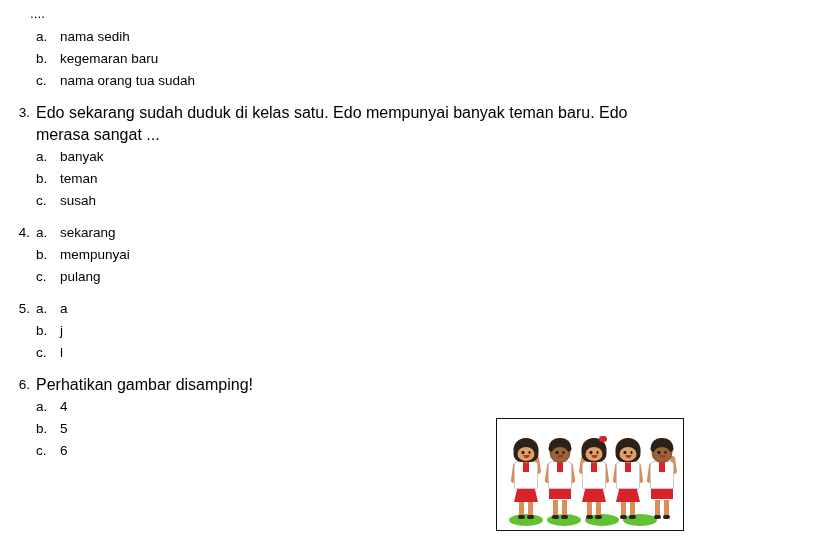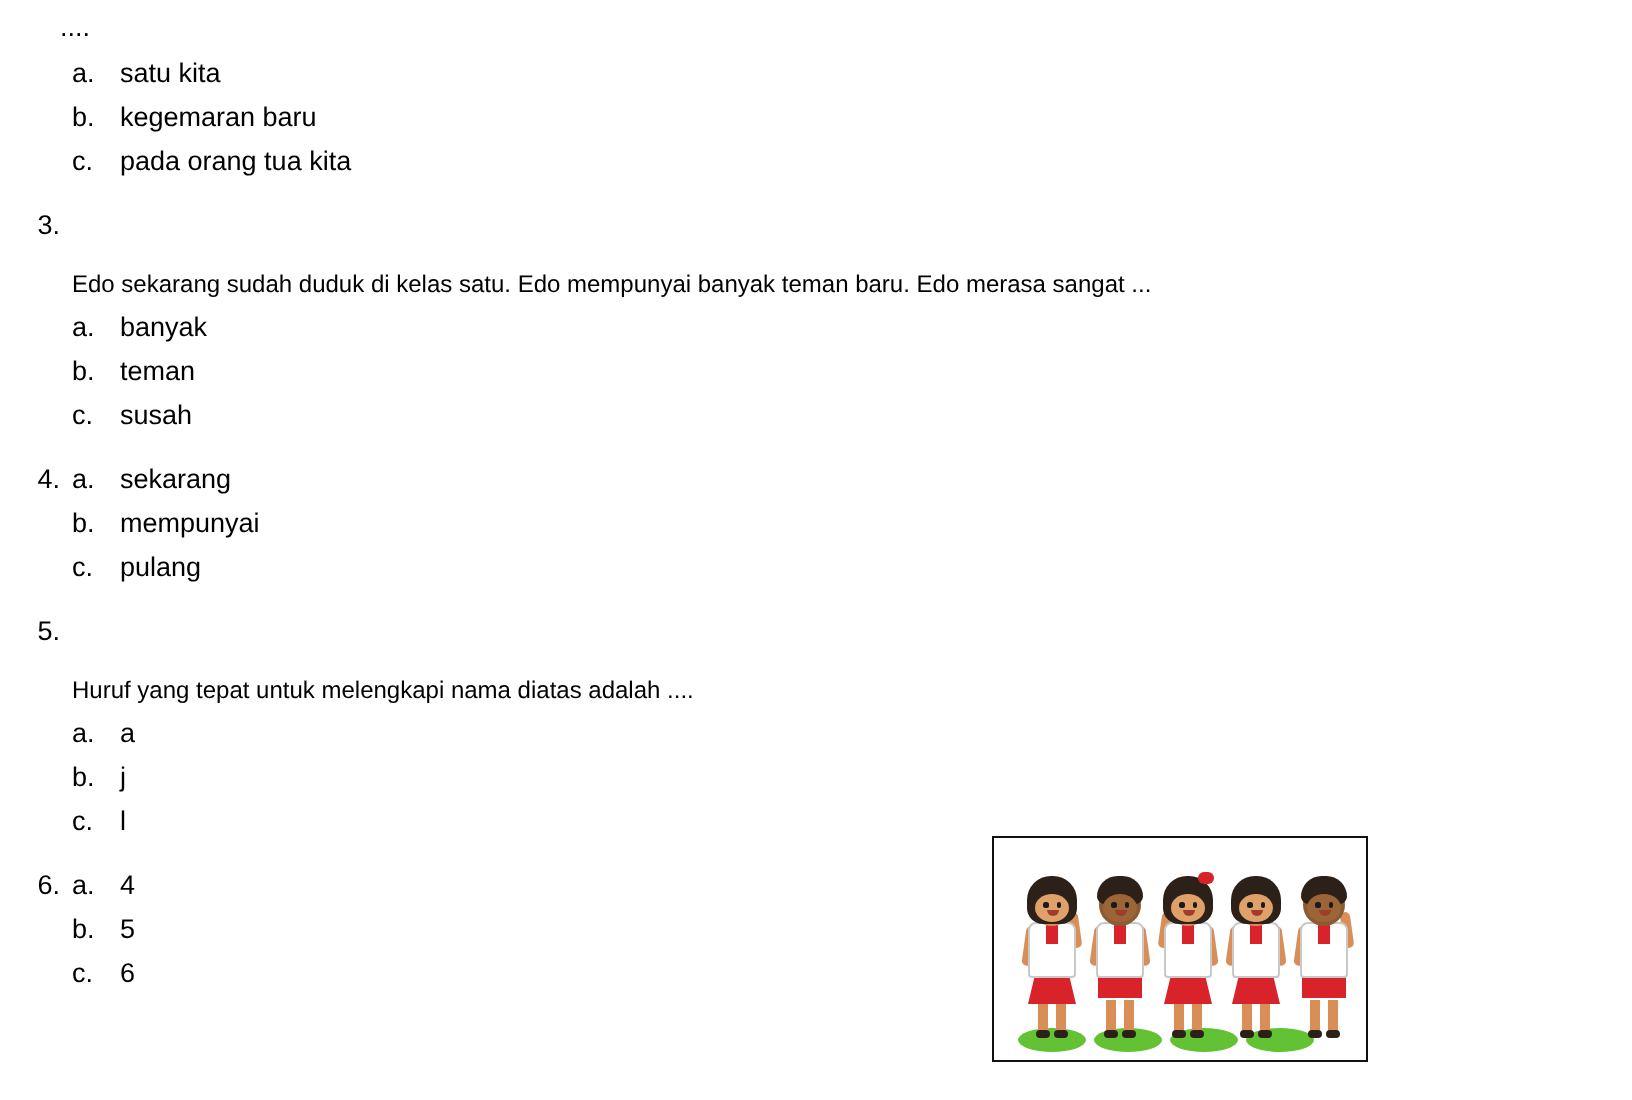--- a/index.html
+++ b/index.html
@@ -36,24 +36,23 @@
     min-width: 30px;
     text-align: right;
     padding-right: 6px;
     font-size: 13.5px;
     line-height: 22px;
   }
   .qbody {
     flex: 1;
   }
   .qtext {
-    font-size: 12px;
+    font-size: 16px;
     line-height: 22px;
     max-width: 600px;
-    margin-top: 29px;
   }
   .qtext.bold {
     font-weight: bold;
     letter-spacing: 0.5px;
   }
   .opt {
     display: flex;
     align-items: flex-start;
     font-size: 13.5px;
     line-height: 22px;
@@ -268,29 +267,29 @@
 
       <div class="dots-line">....</div>
     </div>
 
     <div class="qitem" style="margin-top:4px">
       <div class="qnum"></div>
       <div class="qbody">
         <div class="opts">
           <div class="opt">
             <span class="optlabel">a.</span>
-            <span class="opttext">satu kita</span>
+            <span class="opttext">nama sedih</span>
           </div>
           <div class="opt">
             <span class="optlabel">b.</span>
             <span class="opttext">kegemaran baru</span>
           </div>
           <div class="opt">
             <span class="optlabel">c.</span>
-            <span class="opttext">pada orang tua kita</span>
+            <span class="opttext">nama orang tua sudah</span>
           </div>
         </div>
       </div>
     </div>
 
     <div class="spacer-10"></div>
 
     <div class="qitem">
       <div class="qnum">3.</div>
       <div class="qbody">
@@ -332,21 +331,20 @@
           </div>
         </div>
       </div>
     </div>
 
     <div class="spacer-10"></div>
 
     <div class="qitem">
       <div class="qnum">5.</div>
       <div class="qbody">
-        <div class="qtext">Huruf yang tepat untuk melengkapi nama diatas adalah ....</div>
         <div class="opts">
           <div class="opt">
             <span class="optlabel">a.</span>
             <span class="opttext">a</span>
           </div>
           <div class="opt">
             <span class="optlabel">b.</span>
             <span class="opttext">j</span>
           </div>
           <div class="opt">
@@ -355,20 +353,21 @@
           </div>
         </div>
       </div>
     </div>
 
     <div class="spacer-10"></div>
 
     <div class="qitem">
       <div class="qnum">6.</div>
       <div class="qbody">
+        <div class="qtext">Perhatikan gambar disamping!</div>
         <div class="opts">
           <div class="opt">
             <span class="optlabel">a.</span>
             <span class="opttext">4</span>
           </div>
           <div class="opt">
             <span class="optlabel">b.</span>
             <span class="opttext">5</span>
           </div>
           <div class="opt">

